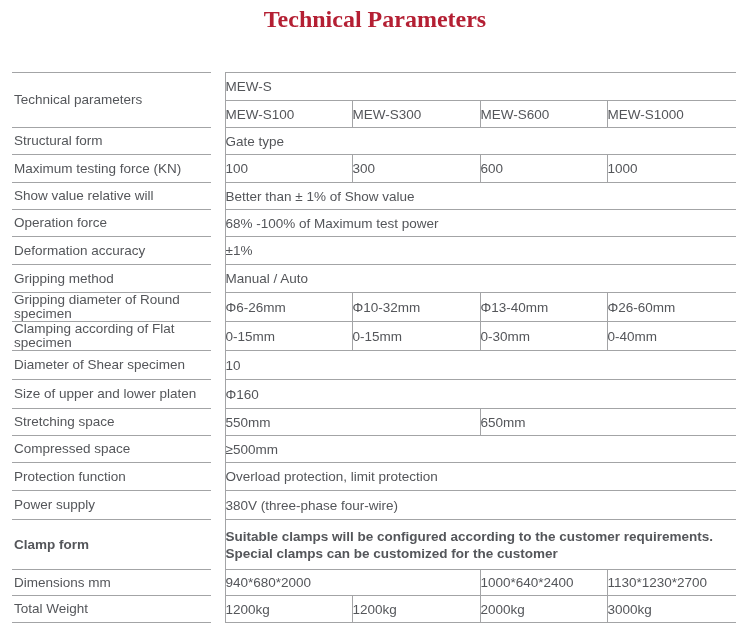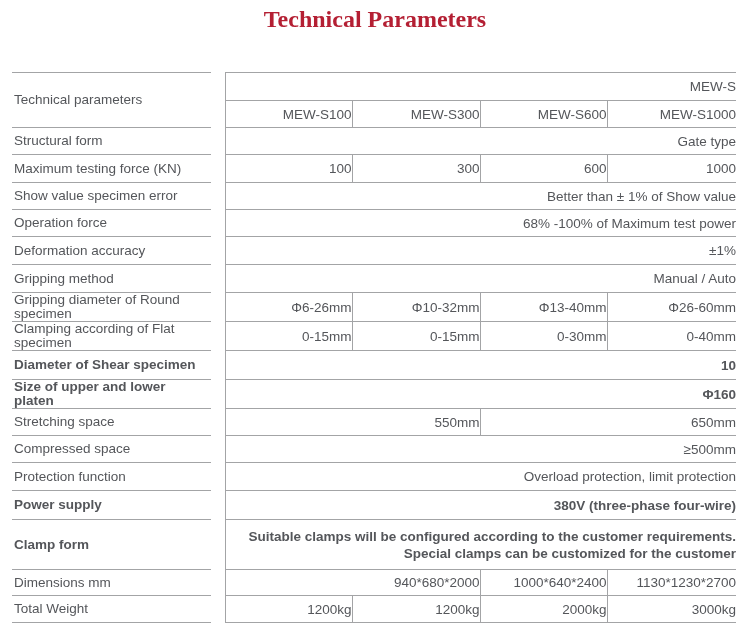--- a/index.html
+++ b/index.html
@@ -30,28 +30,28 @@
     padding:0;vertical-align:middle;
     overflow:hidden;
   }
   td.lbl{
     text-align:left;padding-left:2px;padding-right:8px;
     border-bottom:1px solid var(--line-color);
     line-height:14px;
   }
   td.gap{border:0;}
   td.data{
-    text-align:right;
+    text-align:left;
     border-bottom:1px solid var(--line-color);
     border-left:1px solid var(--line-color);
   }
-  td.data.left{text-align:right;line-height:17px;}
+  td.data.left{text-align:left;line-height:17px;}
   tr.top td.lbl, tr.top td.data{border-top:1px solid var(--line-color);}
   tr.r26{height:26px;} tr.r27{height:27px;} tr.r28{height:28px;}
-  tr.r29{height:29px;font-weight:bold;} tr.r50{height:50px;font-weight:bold;}
+  tr.r29{height:29px;} tr.r50{height:50px;font-weight:bold;}
 </style>
 </head>
 <body>
 
 <h1 class="page-title">Technical Parameters</h1>
 
 <table class="spec">
   <colgroup>
     <col style="width:199px">
       <col style="width:14px">
@@ -82,21 +82,21 @@
     <tr class="r28">
       <td class="lbl">Maximum testing force (KN)</td>
       <td class="gap"></td>
       <td class="data">100</td>
       <td class="data">300</td>
       <td class="data">600</td>
       <td class="data">1000</td>
     </tr>
 
     <tr class="r27">
-      <td class="lbl">Show value specimen error</td>
+      <td class="lbl">Show value relative will</td>
       <td class="gap"></td>
       <td class="data" colspan="4">Better than ± 1% of Show value</td>
     </tr>
 
     <tr class="r27">
       <td class="lbl">Operation force</td>
       <td class="gap"></td>
       <td class="data" colspan="4">68% -100% of Maximum test power</td>
     </tr>
 

